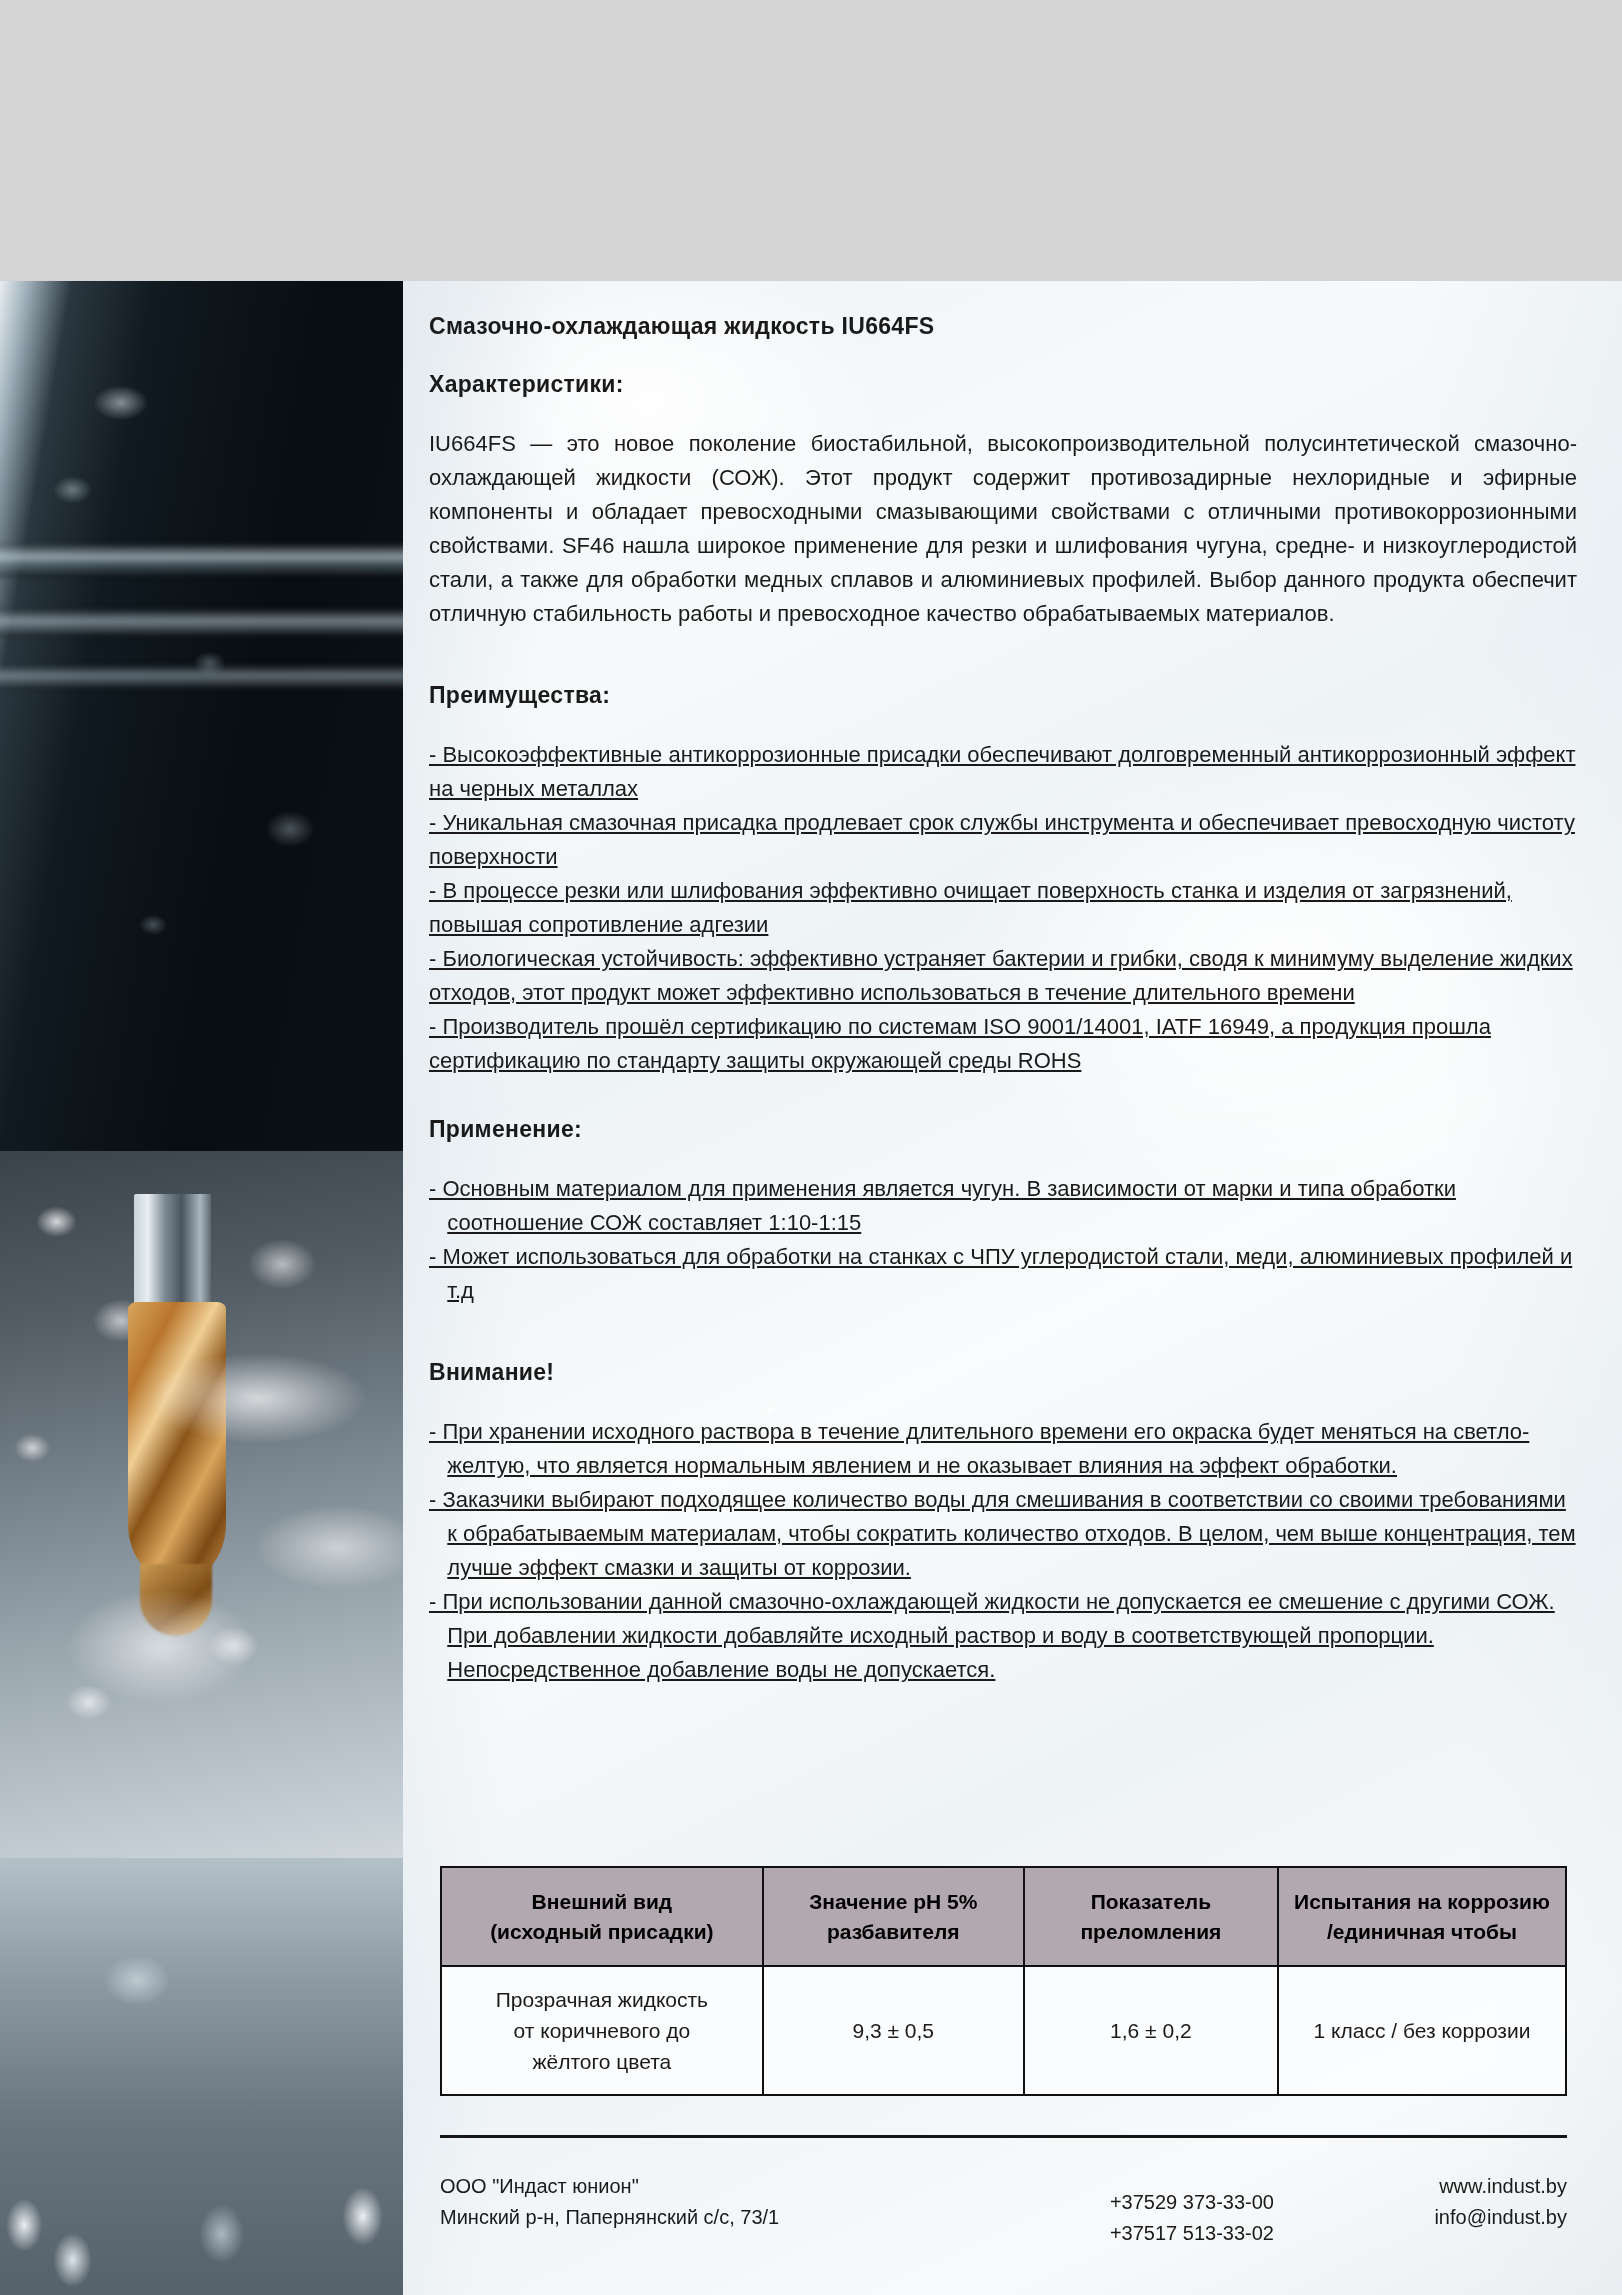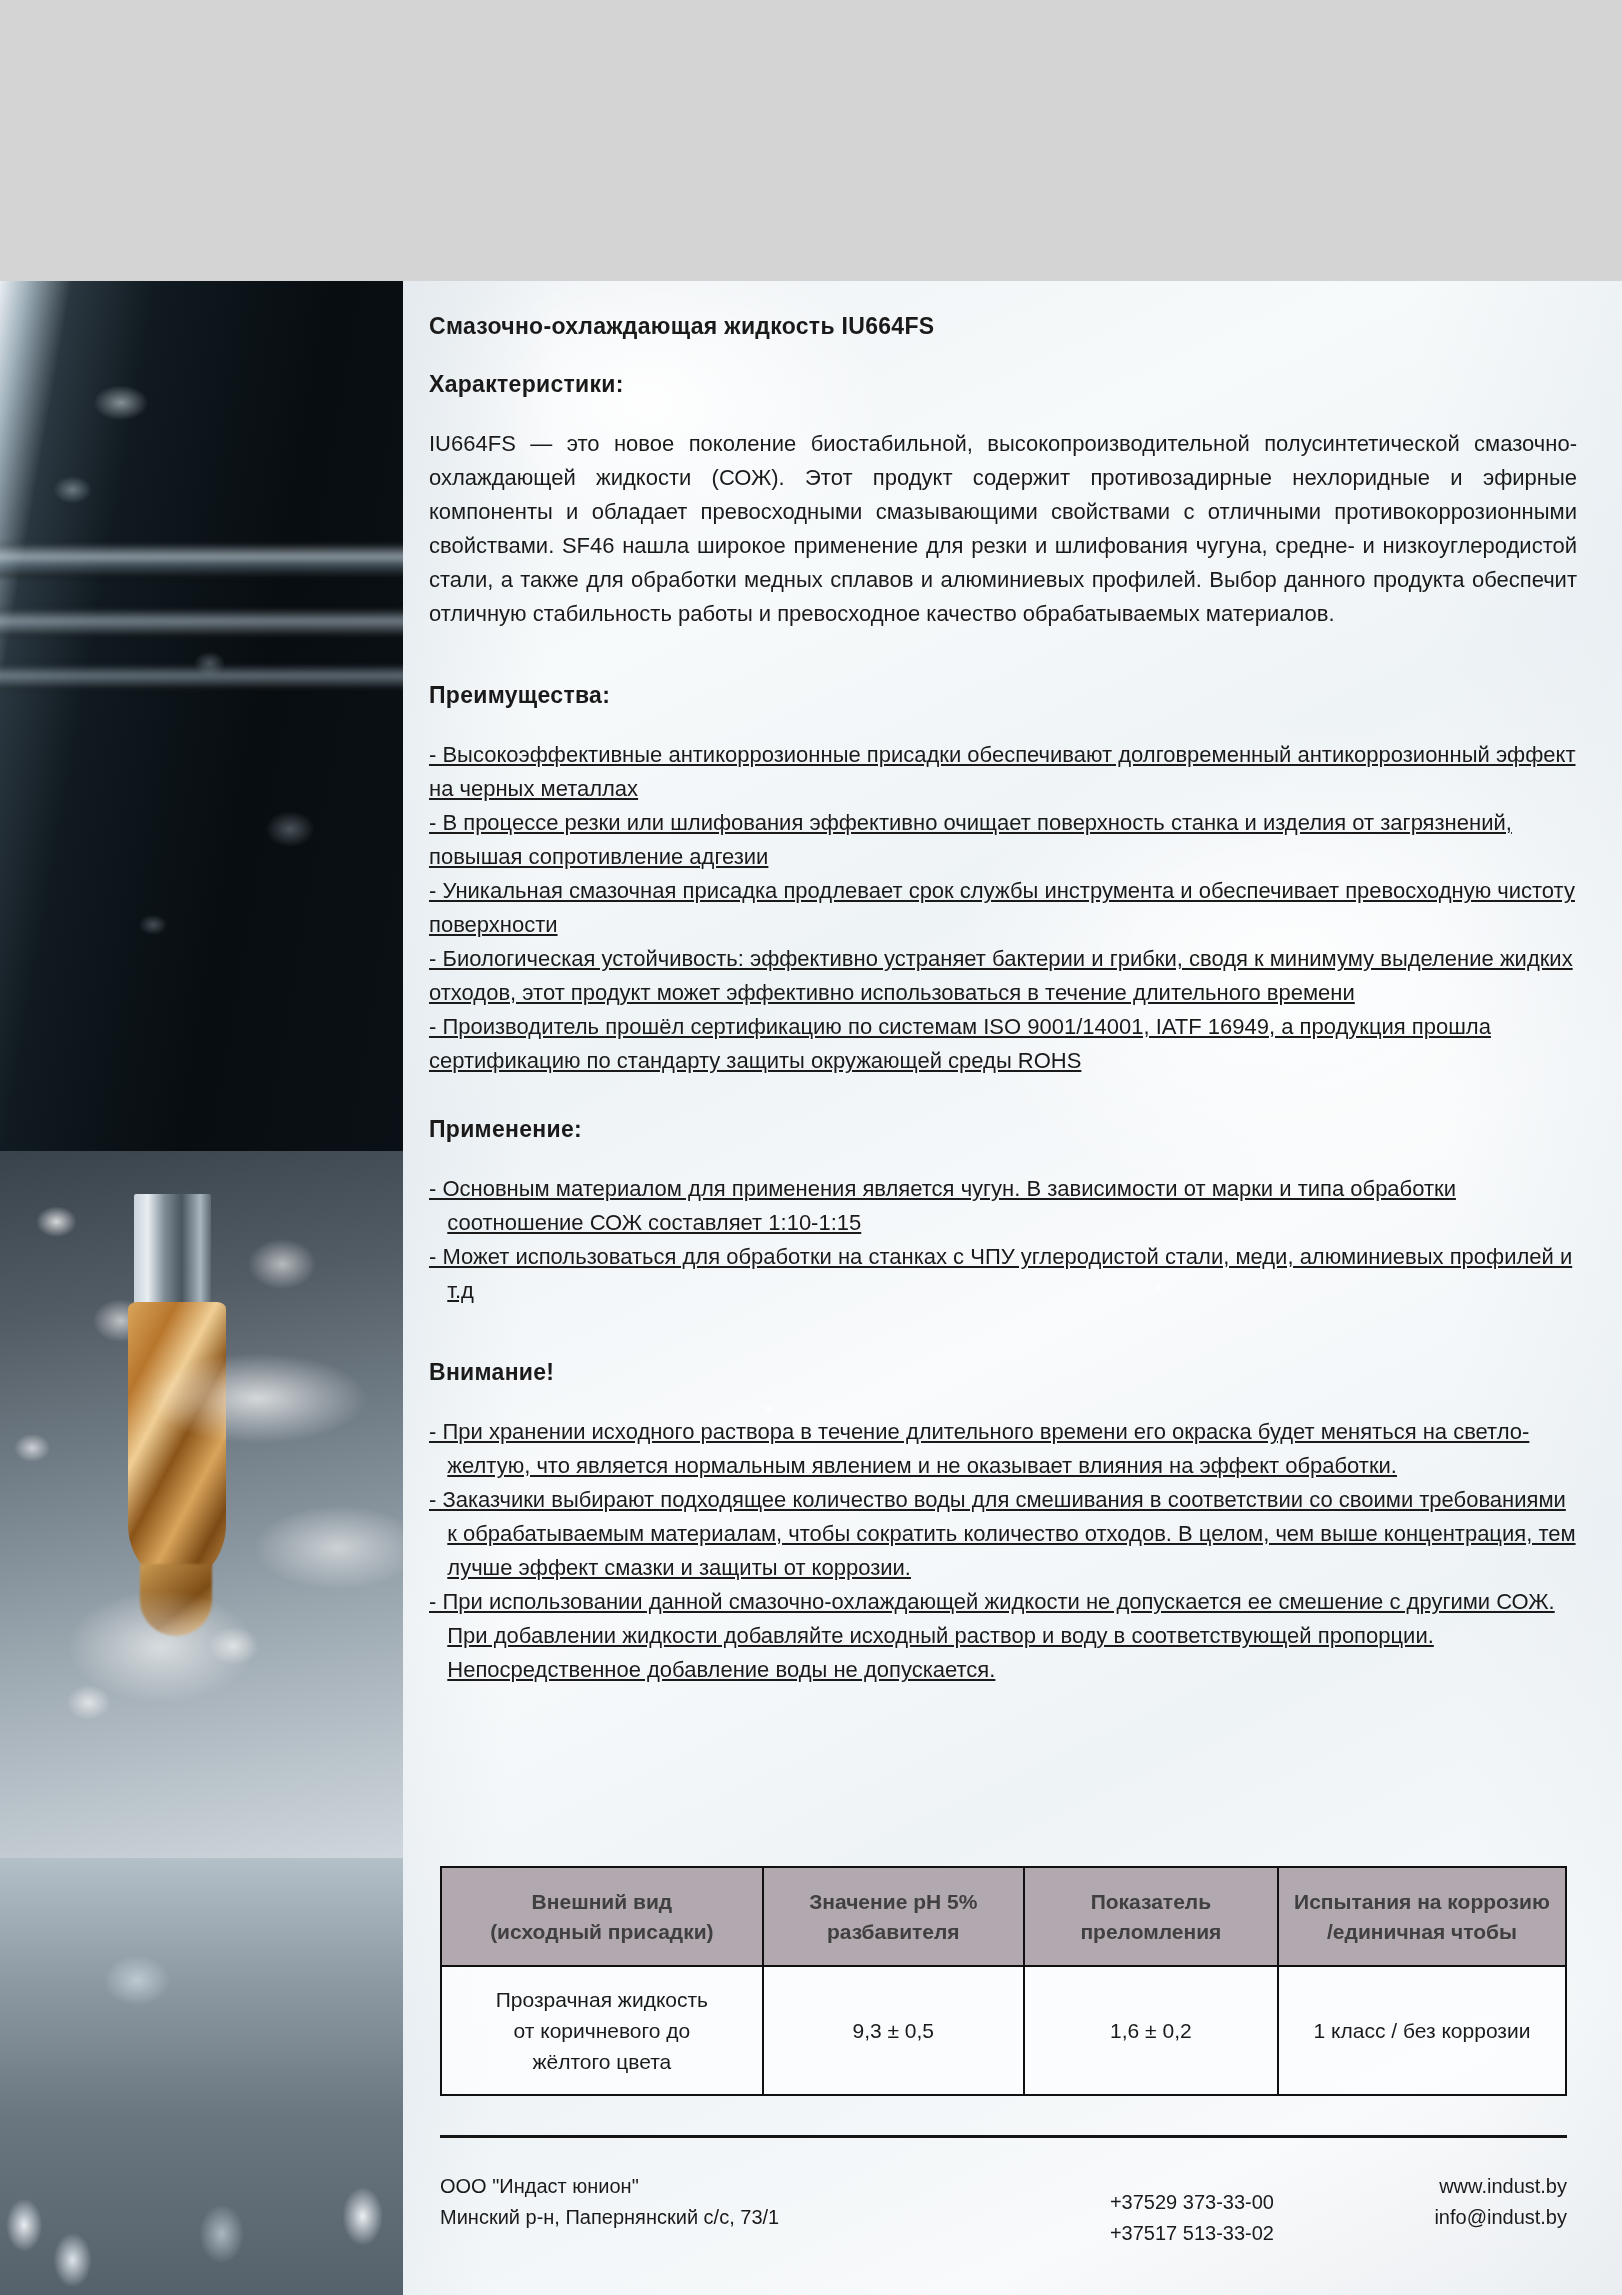--- a/index.html
+++ b/index.html
@@ -291,21 +291,21 @@
     table-layout: fixed;
   }
   .spec-table th, .spec-table td {
     border: 2.6px solid #101010;
     text-align: center;
     vertical-align: middle;
     font-weight: normal;
   }
   .spec-table th {
     background: #b2a8af;
-    color: #404040;
+    color: #000000;
     font-size: 21px;
     line-height: 30px;
     font-weight: bold;
     padding: 13px 6.5px;
     height: 71px;
   }
   .spec-table td {
     background: rgba(252,253,254,.86);
     color: #1a1a1a;
     font-size: 21px;
@@ -1023,22 +1023,22 @@
     <div class="sect-head">Характеристики:</div>
 
     <p class="para">IU664FS — это новое поколение биостабильной, высокопроизводительной полусинтетической смазочно-охлаждающей жидкости (СОЖ). Этот продукт содержит противозадирные нехлоридные и эфирные компоненты и обладает превосходными смазывающими свойствами с отличными противокоррозионными свойствами. SF46 нашла широкое применение для резки и шлифования чугуна, средне- и низкоуглеродистой стали, а также для обработки медных сплавов и алюминиевых профилей. Выбор данного продукта обеспечит отличную стабильность работы и превосходное качество обрабатываемых материалов.</p>
 
     <div class="gap-lg"></div>
 
     <div class="sect-head">Преимущества:</div>
 
     <div class="bullets">
       <div class="bi">- Высокоэффективные антикоррозионные присадки обеспечивают долговременный антикоррозионный эффект на черных металлах</div>
+      <div class="bi">- Уникальная смазочная присадка продлевает срок службы инструмента и обеспечивает превосходную чистоту поверхности</div>
       <div class="bi">- В процессе резки или шлифования эффективно очищает поверхность станка и изделия от загрязнений, повышая сопротивление адгезии</div>
-      <div class="bi">- Уникальная смазочная присадка продлевает срок службы инструмента и обеспечивает превосходную чистоту поверхности</div>
       <div class="bi">- Биологическая устойчивость: эффективно устраняет бактерии и грибки, сводя к минимуму выделение жидких отходов, этот продукт может эффективно использоваться в течение длительного времени</div>
       <div class="bi">- Производитель прошёл сертификацию по системам ISO 9001/14001, IATF 16949, а продукция прошла сертификацию по стандарту защиты окружающей среды ROHS</div>
     </div>
 
     <div class="gap-md"></div>
 
     <div class="sect-head">Применение:</div>
 
     <div class="bullets hang">
       <div class="bi">- Основным материалом для применения является чугун. В зависимости от марки и типа обработки соотношение СОЖ составляет 1:10-1:15</div>

